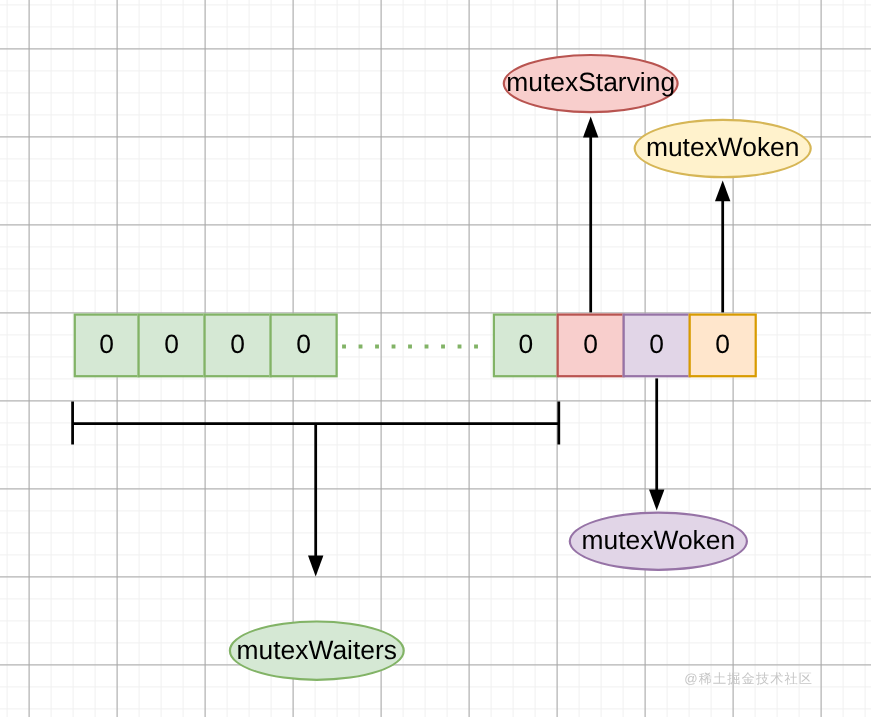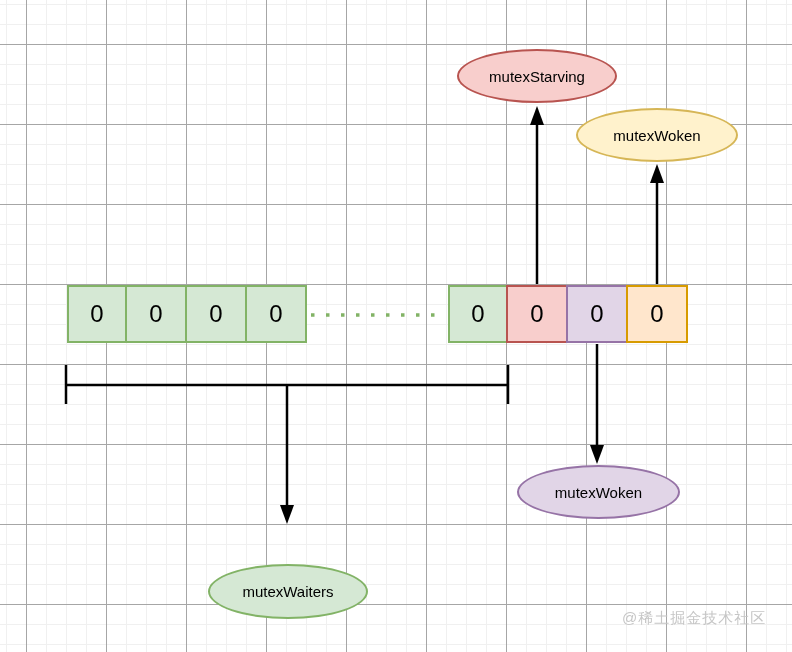--- a/index.html
+++ b/index.html
@@ -27,21 +27,21 @@
   }
 
   .node {
     position: absolute;
     display: flex;
     align-items: center;
     justify-content: center;
     box-sizing: border-box;
     border: 2px solid;
     border-radius: 50%;
-    font-size: 15px;
+    font-size: 24px;
     color: #000000;
     white-space: nowrap;
   }
   .node.red    { background: #f8cecc; border-color: #b85450; }
   .node.yellow { background: #fff2cc; border-color: #d6b656; }
   .node.green  { background: #d5e8d4; border-color: #82b366; margin-top: 38px; }
   .node.purple { background: #e1d5e7; border-color: #9673a6; }
 
   #node-starving { left: 457px; top: 49px;  width: 160px; height: 54px; }
   #node-locked   { left: 576px; top: 108px; width: 162px; height: 54px; }
@@ -71,21 +71,21 @@
   .bit-box:first-child { width: 60px; margin-left: 0; }
   .bit-box.green  { background: #d5e8d4; border-color: #82b366; }
   .bit-box.red    { background: #f8cecc; border-color: #b85450; }
   .bit-box.purple { background: #e1d5e7; border-color: #9673a6; }
   .bit-box.orange { background: #ffe6cc; border-color: #d79b00; }
 
   .watermark {
     position: absolute;
     left: 622px;
     top: 609px;
-    font-size: 15px;
+    font-size: 12px;
     color: #c6c6c6;
     letter-spacing: 1px;
   }
 </style>
 </head>
 <body>
 
 <div class="canvas">
 
   <svg class="connectors" viewBox="0 0 792 652">

